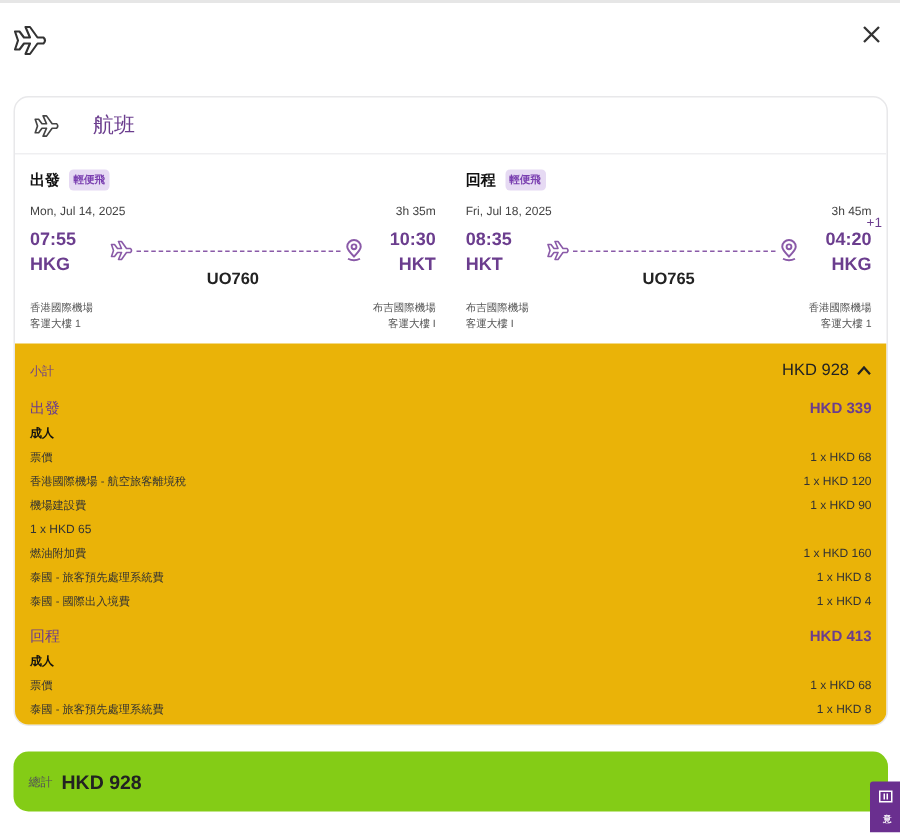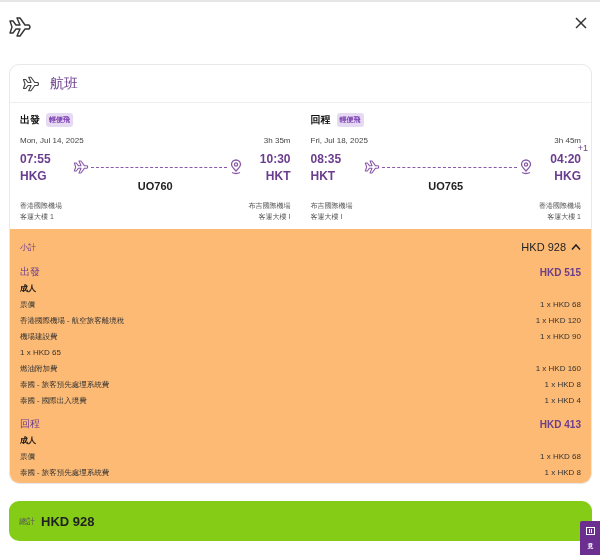--- a/index.html
+++ b/index.html
@@ -6,21 +6,21 @@
   html, body { width: 600px; height: 555px; overflow: hidden; background: #ffffff; }
   body { font-family: "Liberation Sans", "DejaVu Sans", sans-serif; color: #222; position: relative; }
   .topline { position: absolute; top: 0; left: 0; width: 600px; height: 2px; background: #e6e6e6; }
 
   .header { position: absolute; top: 12px; left: 8px; right: 0; height: 30px; display: flex; align-items: center; }
   .header .plane { width: 24px; height: 24px; margin-right: 10px; }
   .header .title { font-size: 21px; color: #2a2a2a; letter-spacing: 1px; }
   .close { position: absolute; right: 12px; top: 16px; width: 14px; height: 14px; cursor: pointer; }
 
   .card { position: absolute; left: 9px; top: 64px; width: 583px; height: 420px; border: 1px solid #e8e8ea; border-radius: 10px; overflow: hidden; background: #fff; }
-  .card-head { height: 38px; display: flex; align-items: center; padding-left: 12px; border-bottom: 1px solid #efeff1; }
+  .card-head { height: 38px; display: flex; align-items: center; padding-left: 12px; border-bottom: 1px solid #efeff1; gap: 12px; }
   .card-head .plane-sm { width: 18px; height: 18px; margin-right: 10px; }
   .card-head .label { color: #6b3d8e; font-size: 14px; }
 
   .legs { display: flex; height: 126px; }
   .leg { flex: 1; position: relative; padding: 10px 10px 0 10px; }
   .leg-title { display: flex; align-items: center; font-size: 10px; font-weight: bold; color: #111; }
   .badge { margin-left: 6px; background: #e6daf3; color: #7a3fb0; font-size: 7px; font-weight: bold; padding: 2px 3px; border-radius: 3px; }
   .leg-date { position: absolute; left: 10px; top: 33px; font-size: 8px; color: #444; }
   .leg-dur { position: absolute; right: 10px; top: 33px; font-size: 8px; color: #444; }
   .t-dep { position: absolute; left: 10px; top: 49px; font-size: 12px; font-weight: bold; color: #6b3d8e; }
@@ -29,21 +29,21 @@
   .c-arr { position: absolute; right: 10px; top: 66px; font-size: 12px; font-weight: bold; color: #6b3d8e; text-align: right; }
   .plus1 { position: absolute; right: 3px; top: 40px; font-size: 9px; color: #6b3d8e; }
   .route { position: absolute; left: 63px; right: 58px; top: 56px; height: 16px; display: flex; align-items: center; }
   .route .r-plane { width: 16px; height: 16px; flex: none; }
   .route .dash { flex: 1; border-top: 1px dashed #8a5aa8; margin: 0 2px; height: 0; }
   .route .r-pin { width: 14px; height: 16px; flex: none; }
   .flightno { position: absolute; left: 0; right: 0; top: 77px; text-align: center; font-size: 11px; font-weight: bold; color: #222; }
   .ap-dep { position: absolute; left: 10px; top: 97px; font-size: 7px; color: #555; line-height: 11px; }
   .ap-arr { position: absolute; right: 10px; top: 97px; font-size: 7px; color: #555; line-height: 11px; text-align: right; }
 
-  .pricing { background: #fdba74; height: 256px; padding: 0 10px; position: relative; }
+  .pricing { background: #eab308; height: 256px; padding: 0 10px; position: relative; }
   .subtotal-row { display: flex; justify-content: space-between; align-items: center; height: 34px; padding-top: 2px; }
   .subtotal-row .lbl { color: #6b3d8e; font-size: 8px; }
   .subtotal-row .val { font-size: 11px; color: #222; display: flex; align-items: center; }
   .chev { width: 10px; height: 8px; margin-left: 5px; }
   .sec-row { display: flex; justify-content: space-between; align-items: center; height: 18px; }
   .sec-row .lbl { color: #6b3d8e; font-size: 10px; }
   .sec-row .val { color: #6b3d8e; font-size: 10px; font-weight: bold; }
   .pax { font-size: 8px; font-weight: bold; color: #111; height: 16px; line-height: 16px; }
   .fee { display: flex; justify-content: space-between; height: 16px; line-height: 16px; font-size: 7.5px; color: #333; }
   .fee .amt { font-size: 8px; }
@@ -158,21 +158,21 @@
       <span class="val">
         <span>HKD 928</span>
         <svg class="chev" viewBox="0 0 10 8" fill="none" stroke="#222" stroke-width="1.5">
           <polyline points="1,6.5 5,2 9,6.5"></polyline>
         </svg>
       </span>
     </div>
 
     <div class="sec-row">
       <span class="lbl">出發</span>
-      <span class="val">HKD 515</span>
+      <span class="val">HKD 339</span>
     </div>
     <div class="pax">成人</div>
     <div class="fee">
         <span>票價</span>
         <span class="amt">1 x HKD 68</span>
       </div>
     <div class="fee">
         <span>香港國際機場 - 航空旅客離境稅</span>
         <span class="amt">1 x HKD 120</span>
       </div>

